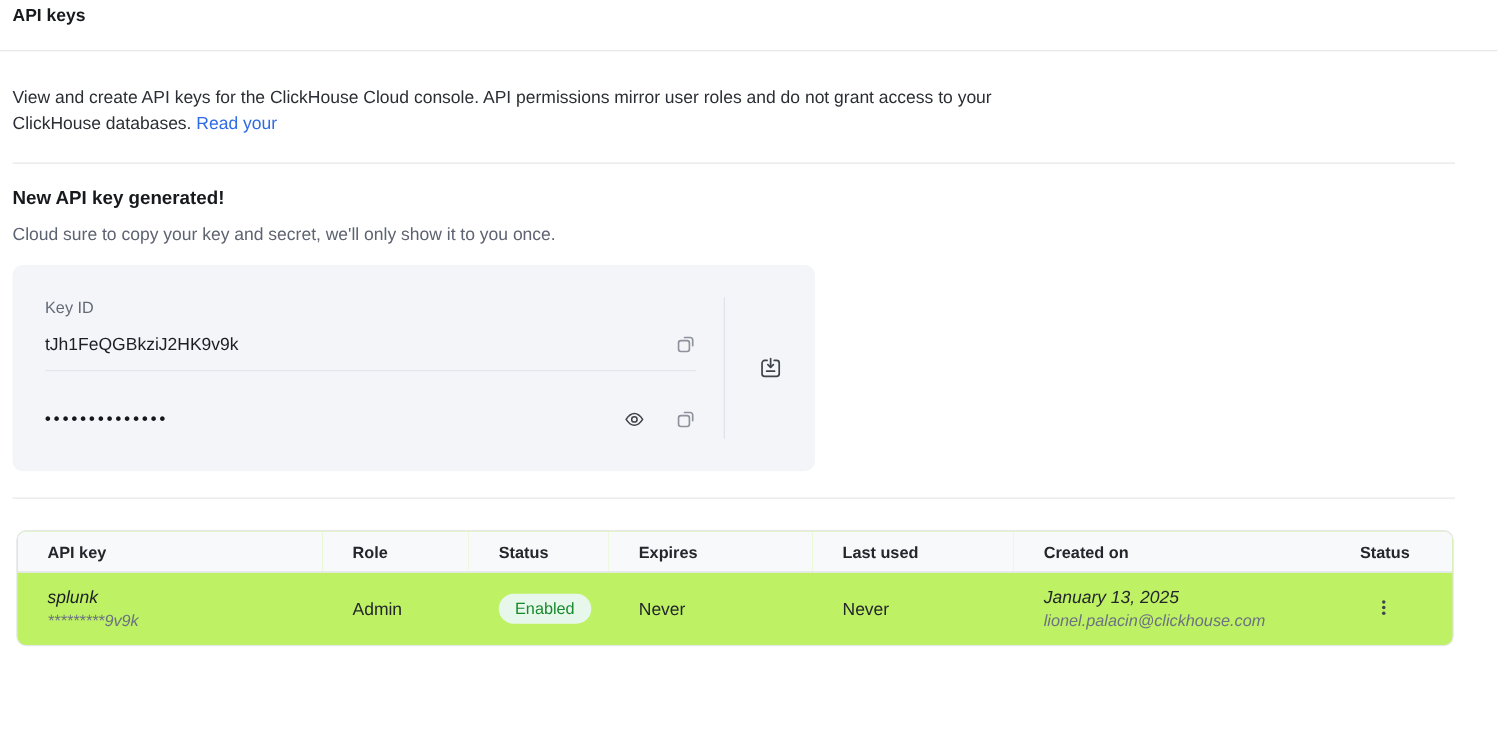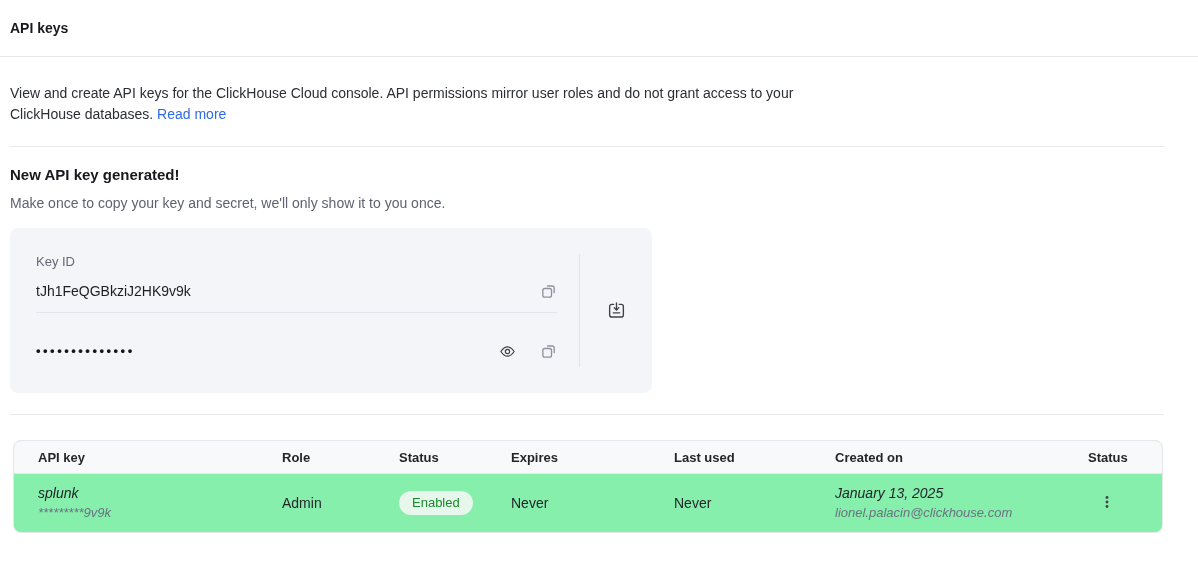--- a/index.html
+++ b/index.html
@@ -17,21 +17,21 @@
     --icon-dark:#3f434b;
   }
   *{box-sizing:border-box;}
   html,body{margin:0;padding:0;}
   body{
     width:1198px;height:583px;overflow:hidden;background:#ffffff;
     font-family:"Liberation Sans","DejaVu Sans",sans-serif;
     color:var(--text-dark);-webkit-font-smoothing:antialiased;
   }
   .page-title{
-    margin:0;padding:20px 0 0 10px;font-size:14px;line-height:16px;
+    margin:0;padding:4px 0 0 10px;font-size:14px;line-height:16px;
     font-weight:700;color:var(--text-heading);
   }
   hr{border:none;border-top:1px solid var(--divider);}
   hr.full{margin:20px 0 0 0;}
   hr.inset{margin:21px 34px 0 10px;}
   .desc{
     margin:26px 34px 0 10px;max-width:816px;
     font-size:14px;line-height:21px;color:#2b2e34;
   }
   .read-more{color:var(--link-blue);text-decoration:none;cursor:pointer;}
@@ -54,21 +54,21 @@
     display:inline-flex;align-items:center;justify-content:center;line-height:0;
   }
   .secret-icons{display:flex;align-items:center;gap:24px;}
   .key-card-right{
     width:73px;display:flex;align-items:center;justify-content:center;
     border-left:1px solid #dfe2e8;margin:26px 0;
   }
 
   .table-wrap{
     margin:25px 35px 0 13px;border:1px solid var(--table-border);
-    border-radius:8px;overflow:hidden;background:#86efac;
+    border-radius:8px;overflow:hidden;background:#bef264;
   }
   table{width:100%;border-collapse:collapse;table-layout:fixed;}
   thead th{
     background:var(--table-header-bg);text-align:left;
     font-size:13px;font-weight:600;color:#23262b;
     padding:9px 0 8px 24px;border-bottom:1px solid var(--table-border);
     white-space:nowrap;
   }
   tbody td{padding:9px 0 9px 24px;vertical-align:middle;font-size:14px;color:#23262b;}
   .cell-two-line{line-height:20px;font-style:italic;}
@@ -85,27 +85,27 @@
 </style>
 </head>
 <body>
 
 <div>
 
   <h1 class="page-title">API keys</h1>
   <hr class="full">
 
   <p class="desc"><span>View and create API keys for the ClickHouse Cloud console. API permissions mirror user roles and do not grant access to your ClickHouse databases.</span>
-    <a class="read-more">Read more</a></p>
+    <a class="read-more">Read your</a></p>
 
   <hr class="inset">
 
   <section>
     <h2 class="banner-title">New API key generated!</h2>
-    <p class="banner-sub">Make once to copy your key and secret, we'll only show it to you once.</p>
+    <p class="banner-sub">Cloud sure to copy your key and secret, we'll only show it to you once.</p>
 
     <div class="key-card">
       <div class="key-card-left">
 
         <div class="field-id">
           <div class="field-label">Key ID</div>
           <div class="value-row">
             <span class="key-value">tJh1FeQGBkziJ2HK9v9k</span>
             <button class="icon-btn" title="">
               <span>

